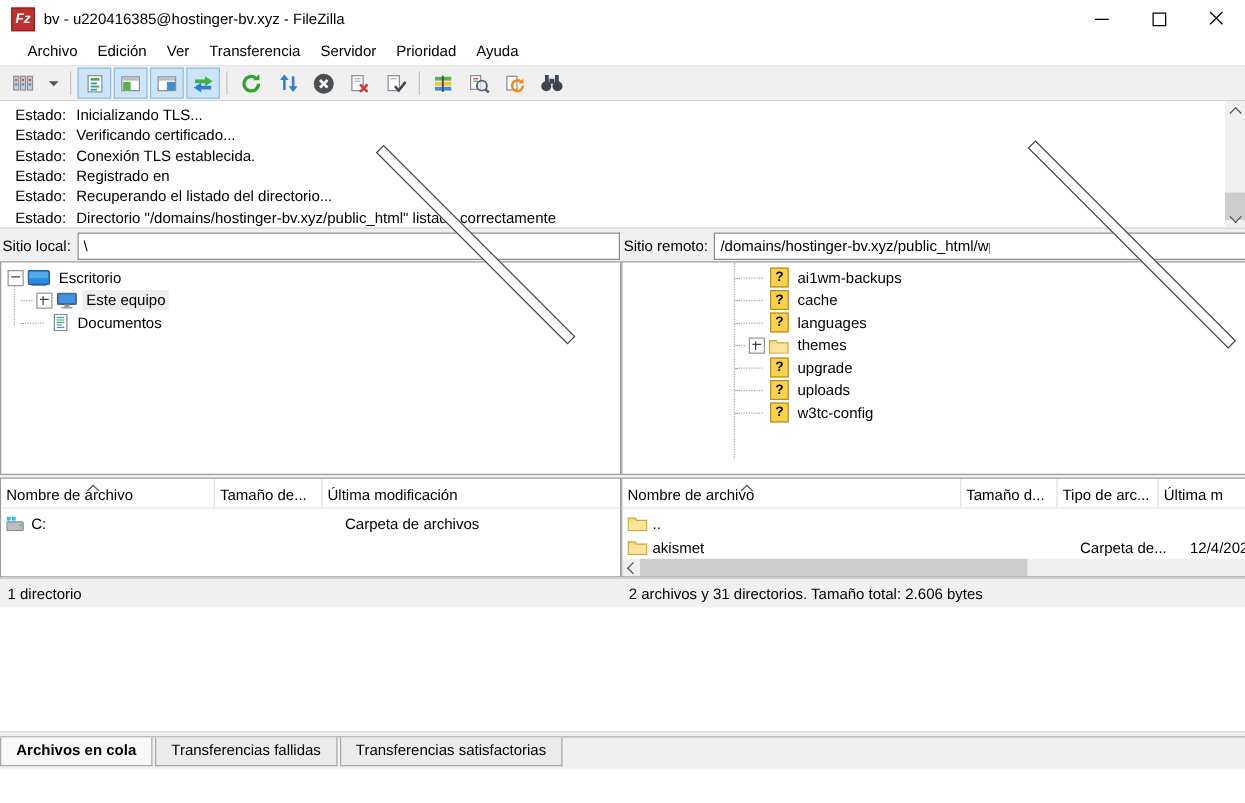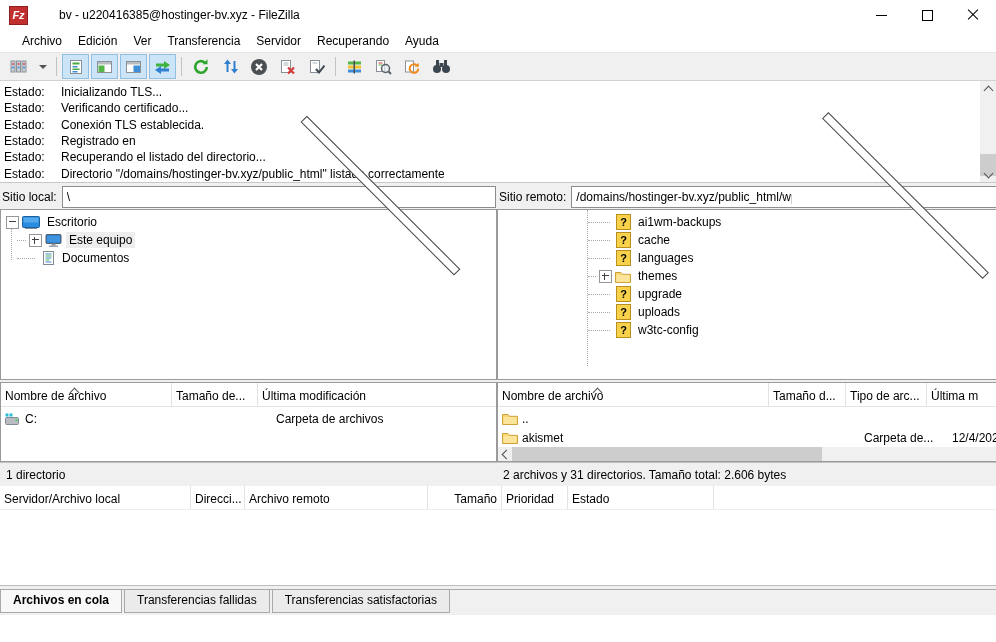--- a/index.html
+++ b/index.html
@@ -1,20 +1,20 @@
 <!DOCTYPE html>
 <html><head>
 <meta charset="utf-8">
 <style>
   html,body{margin:0;padding:0;background:#fff;}
   body{width:996px;height:642px;font-family:"Liberation Sans",sans-serif;font-size:12px;color:#000;overflow:hidden;}
   #app{width:996px;height:642px;display:flex;flex-direction:column;background:#fff;}
 
   
-  .titlebar{height:30px;flex:none;display:flex;align-items:center;background:#fff;padding-left:9px;gap:24px;}
+  .titlebar{height:30px;flex:none;display:flex;align-items:center;background:#fff;padding-left:9px;}
   .fz-logo{width:17px;height:17px;background:#c22f2f;border:1px solid #8e1f1f;color:#fff;font-weight:bold;font-style:italic;
            font-size:11px;display:flex;align-items:center;justify-content:center;margin-right:7px;flex:none;}
   .title-text{flex:1;white-space:nowrap;overflow:hidden;}
   .win-controls{display:flex;height:100%;flex:none;}
   .win-btn{width:46px;height:100%;display:flex;align-items:center;justify-content:center;}
   .glyph-min{width:11px;height:1px;background:#000;}
   .glyph-max{width:9px;height:9px;border:1px solid #000;}
   .glyph-close{position:relative;width:12px;height:12px;}
   .glyph-close::before,.glyph-close::after{content:"";position:absolute;left:-1px;top:5px;width:14px;height:1px;background:#000;}
   .glyph-close::before{transform:rotate(45deg);}
@@ -48,21 +48,21 @@
   .chev.left{transform:rotate(135deg);margin-left:3px;}
   .chev.right{transform:rotate(-45deg);margin-right:3px;}
   .chev.combo{width:7px;height:7px;border-color:#444;}
   .vscroll{width:16px;flex:none;background:#f0f0f0;display:flex;flex-direction:column;align-items:center;}
   .sarrow{height:15px;width:16px;display:flex;align-items:center;justify-content:center;flex:none;}
   .strack{flex:1;width:16px;position:relative;}
   .sthumb{position:absolute;left:0;width:16px;background:#cdcdcd;}
 
   
   .log{height:101px;flex:none;background:#fff;border-bottom:1px solid #c8c8c8;display:flex;}
-  .log-body{flex:1;padding:3px 0 0 2px;overflow:hidden;}
+  .log-body{flex:1;padding:3px 0 0 2px;overflow:hidden;text-align:center;}
   .log-row{display:flex;height:16.3px;align-items:center;}
   .log-prefix{width:57px;padding-left:2px;flex:none;}
   .split2{height:2px;flex:none;background:#f0f0f0;}
 
   
   .main{height:297px;flex:none;display:flex;background:#f0f0f0;}
   .pane{display:flex;flex-direction:column;}
   .pane.local{width:497px;}
   .splitv{width:3px;background:#f0f0f0;}
   .pane.remote{width:560px;}
@@ -132,21 +132,21 @@
         </div>
     </div>
   </div>
 
   <div class="menubar">
     <span class="menu-item">Archivo</span>
     <span class="menu-item">Edición</span>
     <span class="menu-item">Ver</span>
     <span class="menu-item">Transferencia</span>
     <span class="menu-item">Servidor</span>
-    <span class="menu-item">Recuperando</span>
+    <span class="menu-item">Prioridad</span>
     <span class="menu-item">Ayuda</span>
   </div>
 
   <div class="toolbar">
     <div class="tbtn">
       <span>
         <svg width="17" height="16">
             <g fill="#c9cfd6" stroke="#8a9097">
               <rect x="1" y="2" width="4" height="11"></rect>
               <rect x="6.5" y="2" width="4" height="11"></rect>
@@ -553,28 +553,20 @@
       </div>
       <div class="statusbar">
         <span>2 archivos y 31 directorios. Tamaño total: 2.606 bytes</span>
       </div>
     </div>
   </div>
 
   <div class="queue-split"></div>
 
   <div class="queue">
-    <div class="lheader">
-      <div class="hcell" style="width:182px;">Servidor/Archivo local</div>
-      <div class="hcell" style="width:45px;">Direcci...</div>
-      <div class="hcell" style="width:174px;">Archivo remoto</div>
-      <div class="hcell right" style="width:65px;">Tamaño</div>
-      <div class="hcell" style="width:57px;">Prioridad</div>
-      <div class="hcell" style="width:137px;">Estado</div>
-    </div>
     <div class="queue-body"></div>
   </div>
 
   <div class="tabgap"></div>
 
   <div class="tabstrip">
     <div class="tab active">Archivos en cola</div>
     <div class="tab">Transferencias fallidas</div>
     <div class="tab">Transferencias satisfactorias</div>
   </div>

